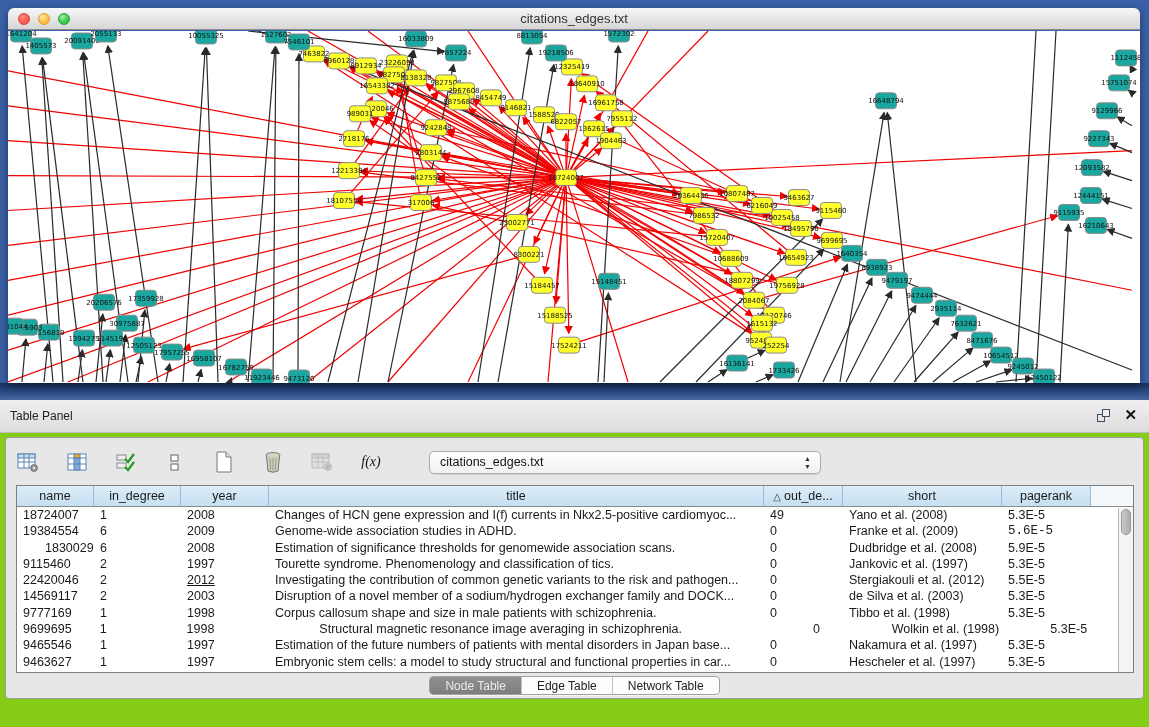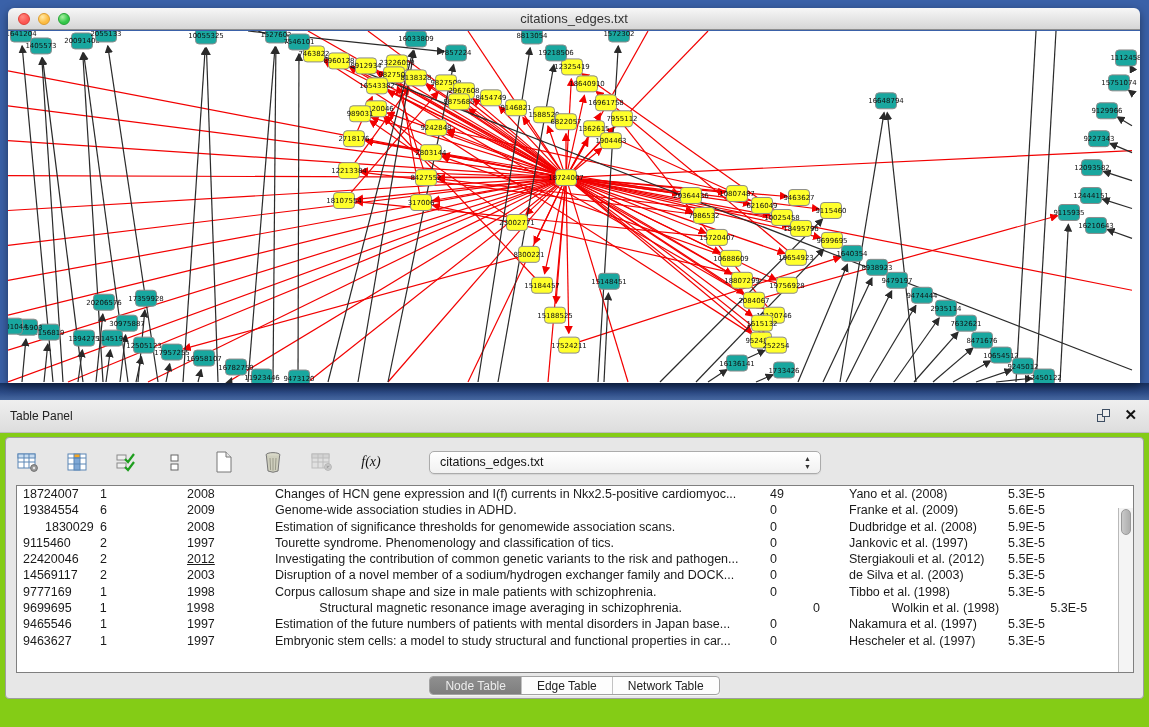--- a/index.html
+++ b/index.html
@@ -761,38 +761,48 @@
         <div class="net-select">
           <span>citations_edges.txt</span>
           <span class="steppers">
             <span>▲</span>
               <span>▼</span>
           </span>
         </div>
       </div>
 
       <div class="tbl">
+        <div class="thead" id="thead">
+            <div class="th" style="width: 77px;">name</div>
+            <div class="th" style="width: 87px;">in_degree</div>
+            <div class="th" style="width: 88px;">year</div>
+            <div class="th" style="width: 495px;">title</div>
+            <div class="th" style="width: 79px;"><span class="sort-tri">△</span>out_de...</div>
+            <div class="th" style="width: 159px;">short</div>
+            <div class="th" style="width: 89px;">pagerank</div>
+            <div class="th" style="flex: 1 1 0%; background: rgb(243, 248, 252);"></div>
+          </div>
         <div class="tbody" id="tbody">
             <div class="trow">
               <div class="td" style="width: 77px;">18724007</div>
               <div class="td" style="width: 87px;">1</div>
               <div class="td" style="width: 88px;">2008</div>
               <div class="td" style="width: 495px;">Changes of HCN gene expression and I(f) currents in Nkx2.5-positive cardiomyoc...</div>
               <div class="td" style="width: 79px;">49</div>
               <div class="td" style="width: 159px;">Yano et al. (2008)</div>
               <div class="td" style="width: 89px;">5.3E-5</div>
             </div>
             <div class="trow">
               <div class="td" style="width: 77px;">19384554</div>
               <div class="td" style="width: 87px;">6</div>
               <div class="td" style="width: 88px;">2009</div>
               <div class="td" style="width: 495px;">Genome-wide association studies in ADHD.</div>
               <div class="td" style="width: 79px;">0</div>
               <div class="td" style="width: 159px;">Franke et al. (2009)</div>
-              <div class="td" style="width: 89px;">5.6E-5</div>
+              <div class="td" style="width: 89px; font-family: Liberation Mono, monospace;">5.6E-5</div>
             </div>
             <div class="trow">
               <div class="td" style="width: 77px; padding-left: 28px;">18300295</div>
               <div class="td" style="width: 87px;">6</div>
               <div class="td" style="width: 88px;">2008</div>
               <div class="td" style="width: 495px;">Estimation of significance thresholds for genomewide association scans.</div>
               <div class="td" style="width: 79px;">0</div>
               <div class="td" style="width: 159px;">Dudbridge et al. (2008)</div>
               <div class="td" style="width: 89px;">5.9E-5</div>
             </div>

